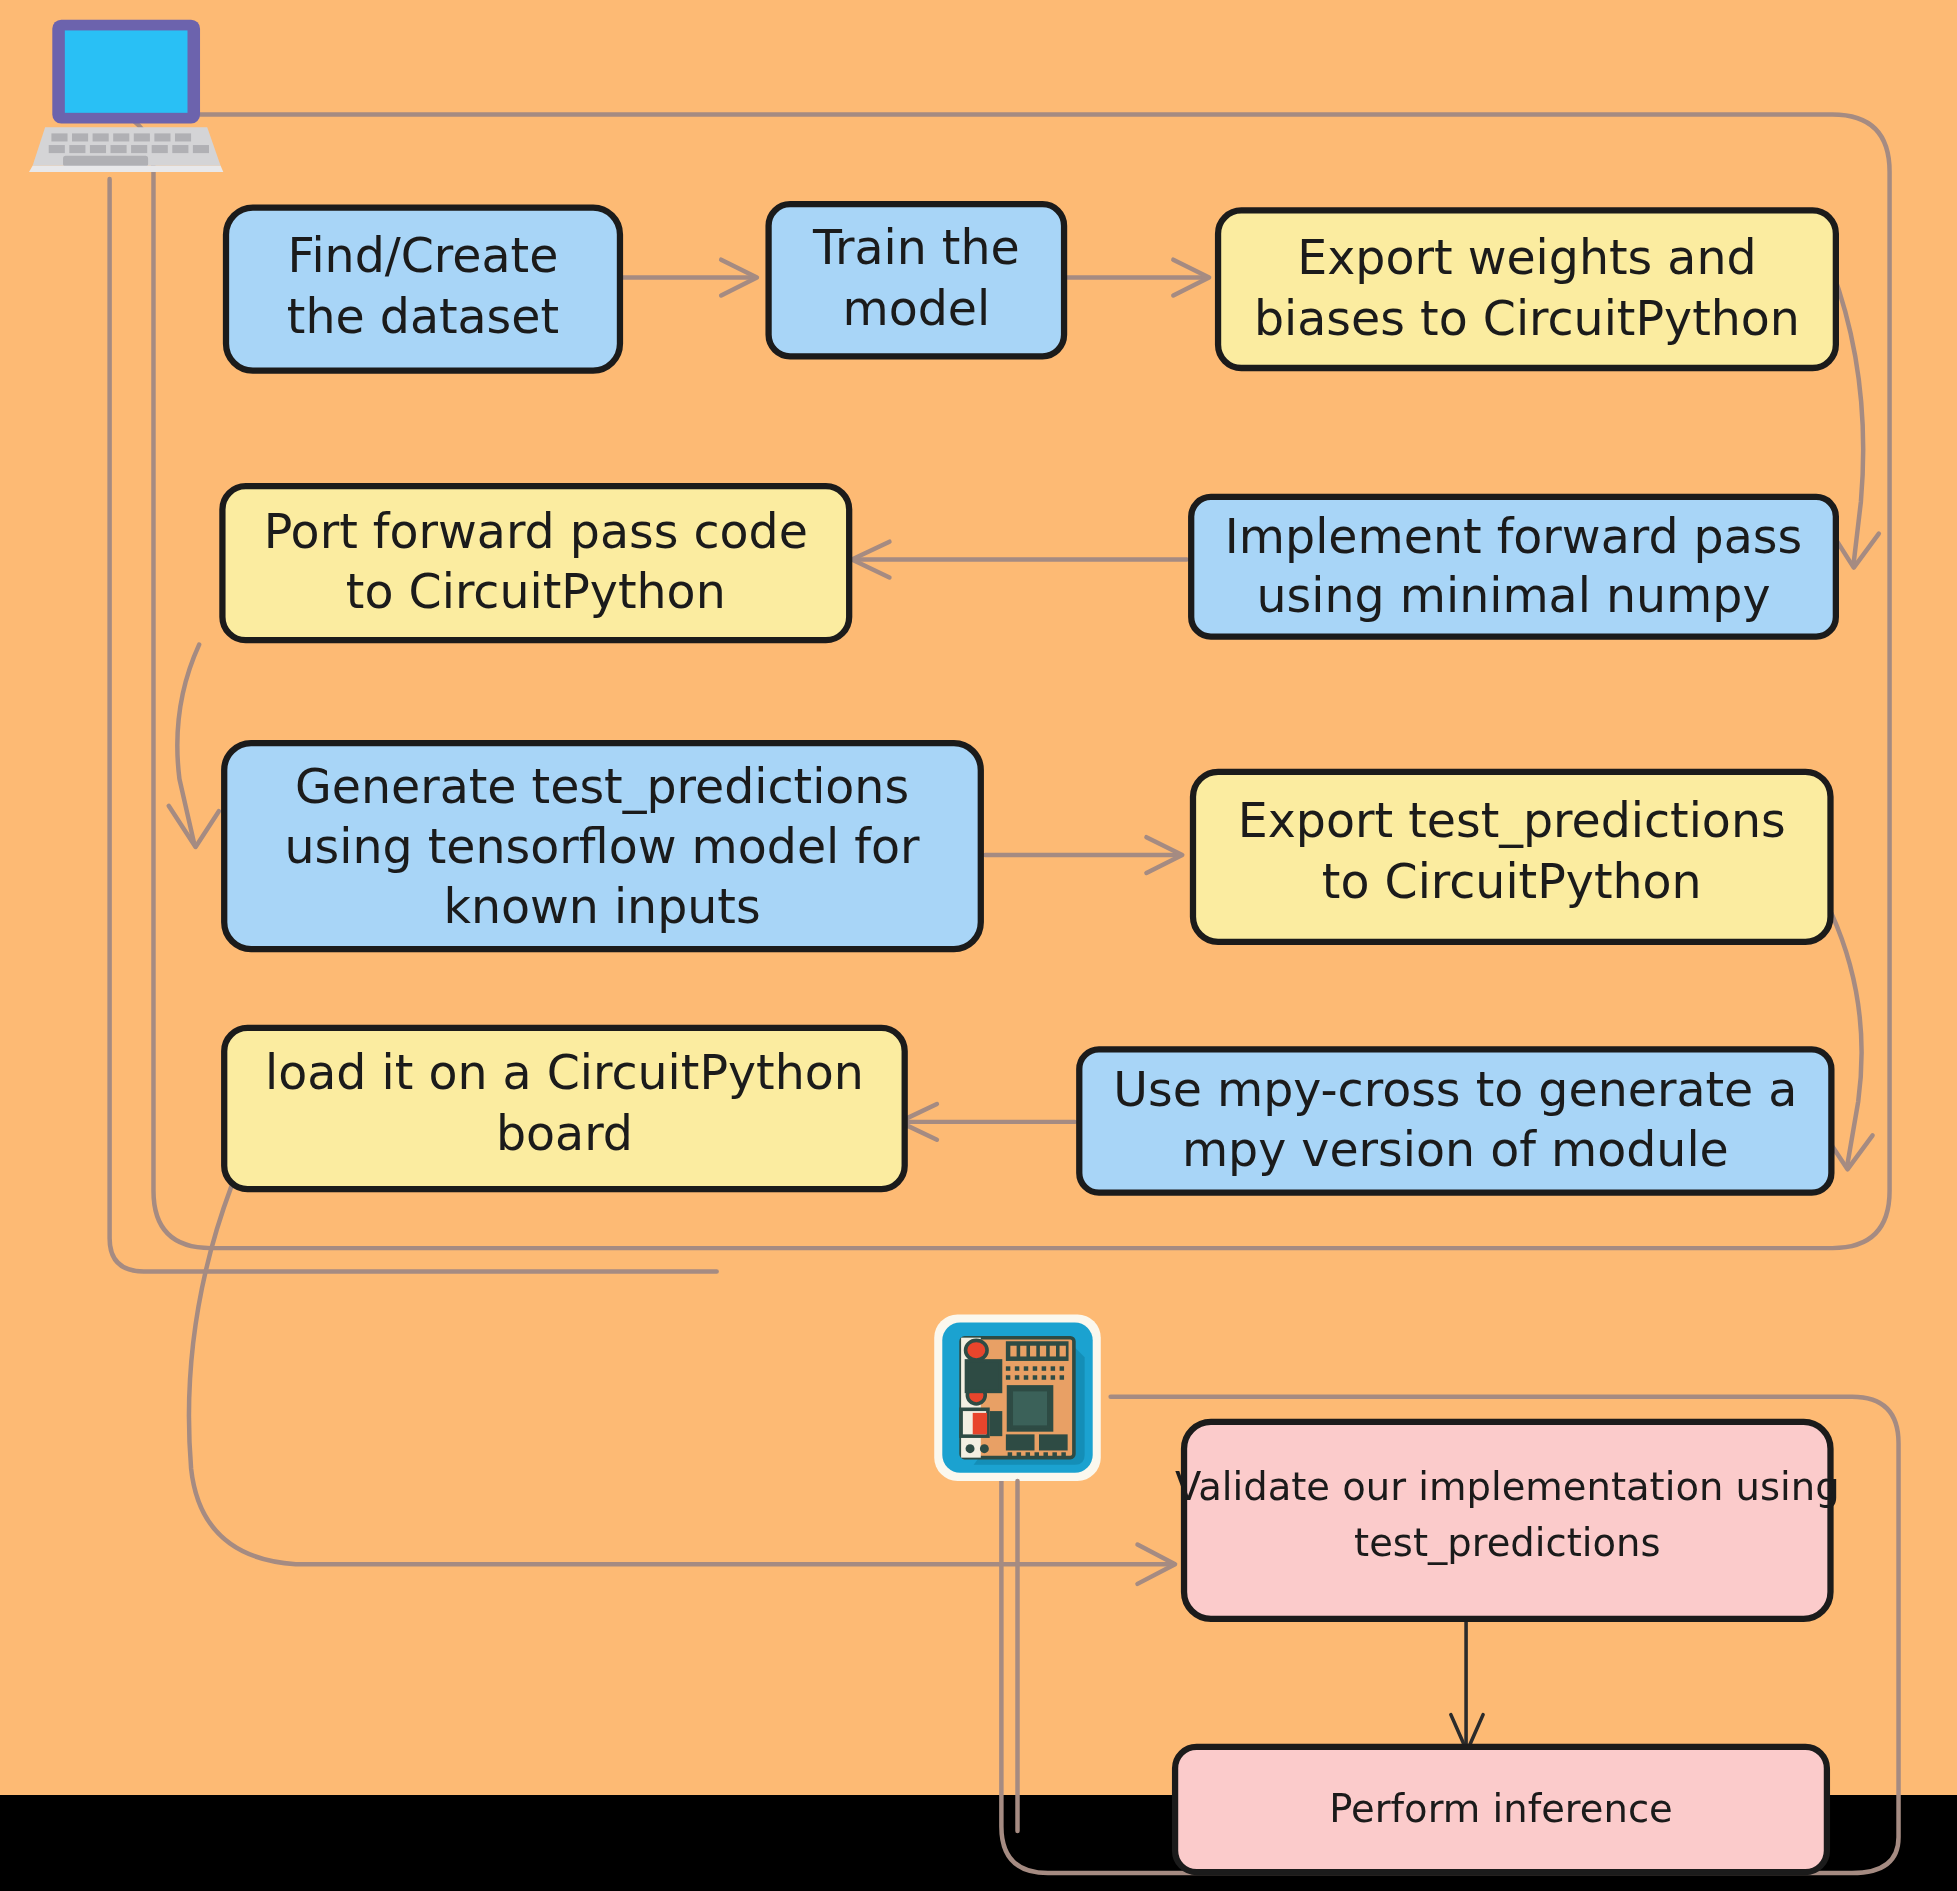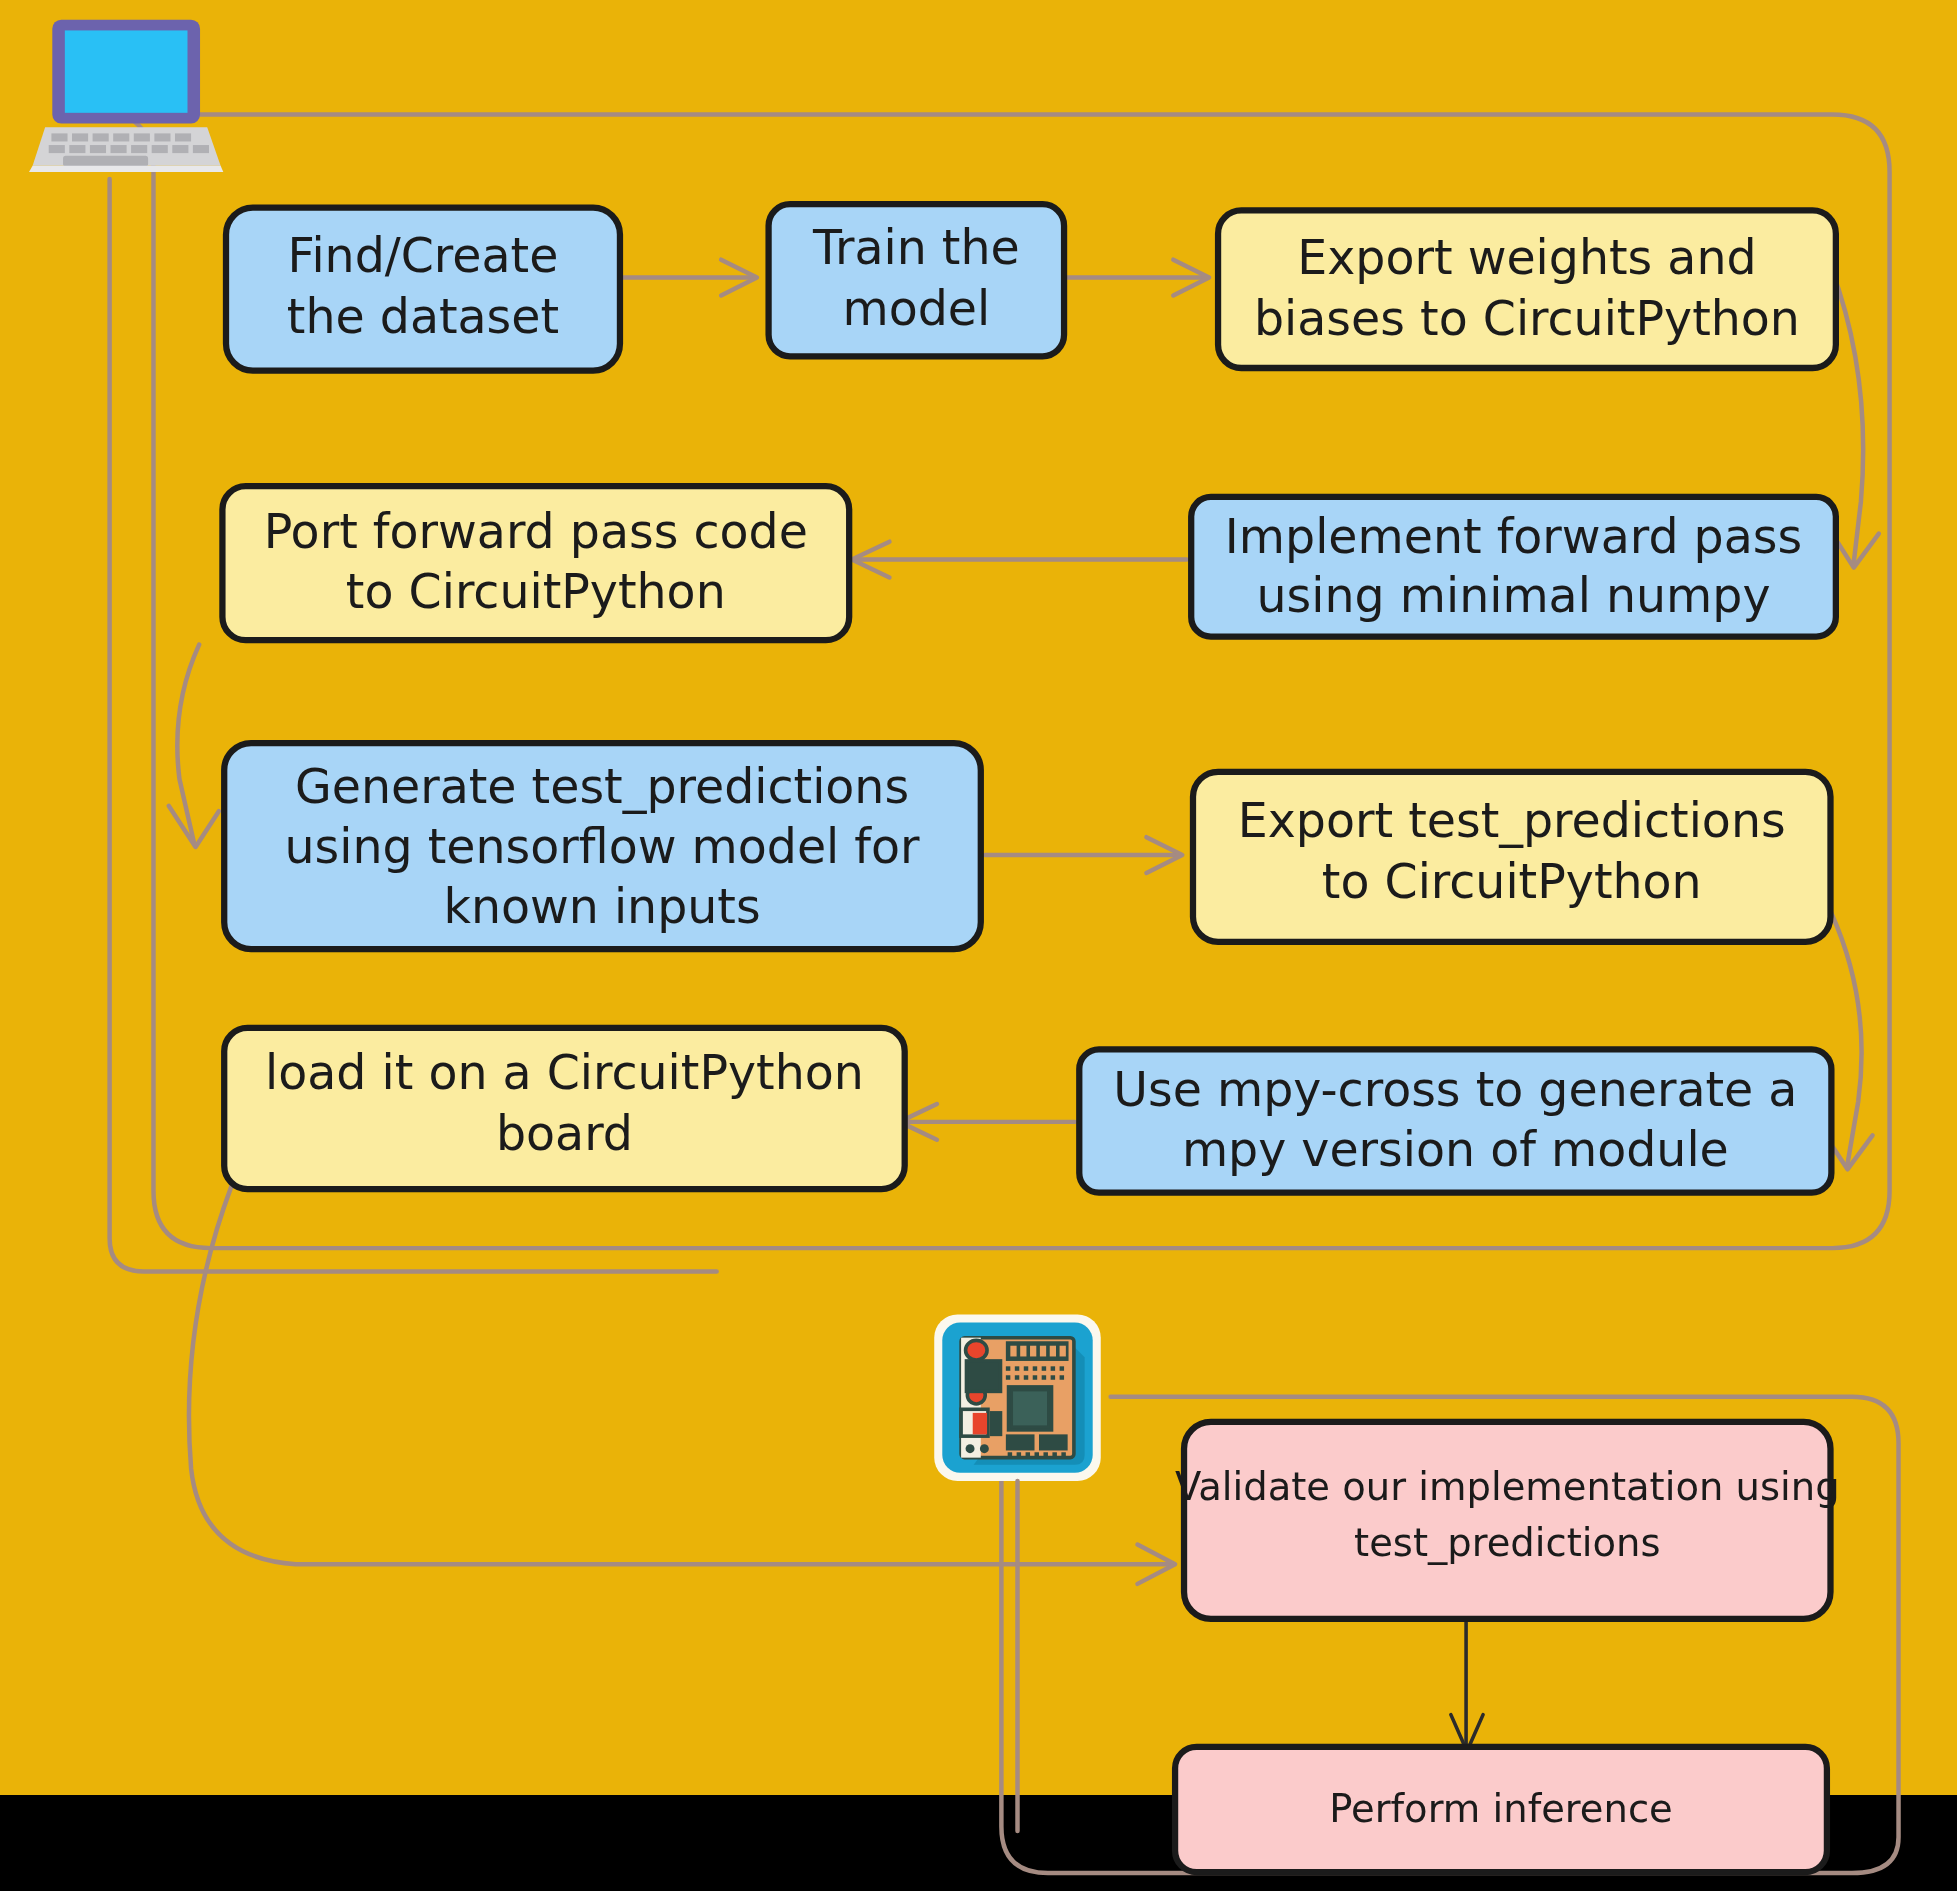--- a/index.html
+++ b/index.html
@@ -11,21 +11,21 @@
   body {
     width: 1958px;
     height: 1891px;
     overflow: hidden;
     font-family: "DejaVu Sans", sans-serif;
   }
   #stage {
     position: relative;
     width: 1958px;
     height: 1795px;
-    background: #eab308;
+    background: #fdba74;
   }
   svg#diagram {
     position: absolute;
     left: 0; top: 0;
     width: 1958px;
     height: 1891px;
     display: block;
   }
   .node-text {
     font-family: "DejaVu Sans", sans-serif;

